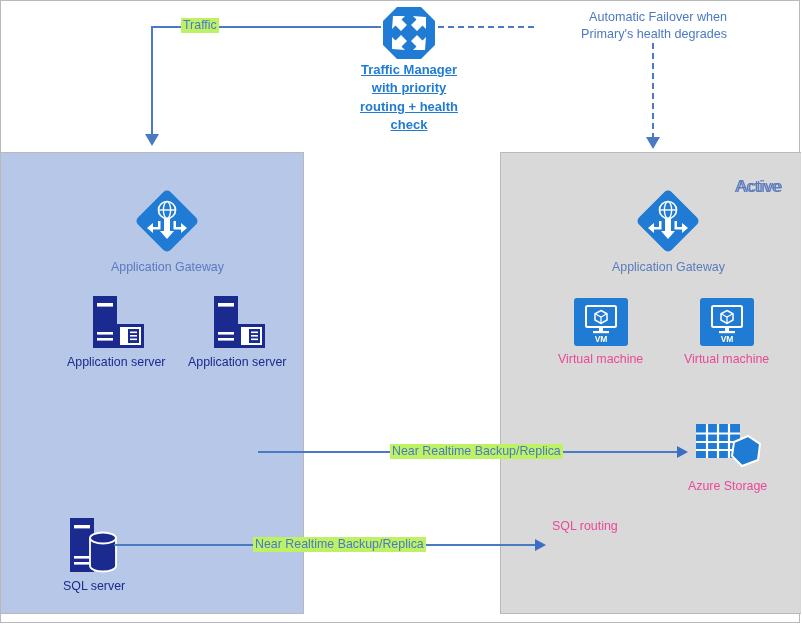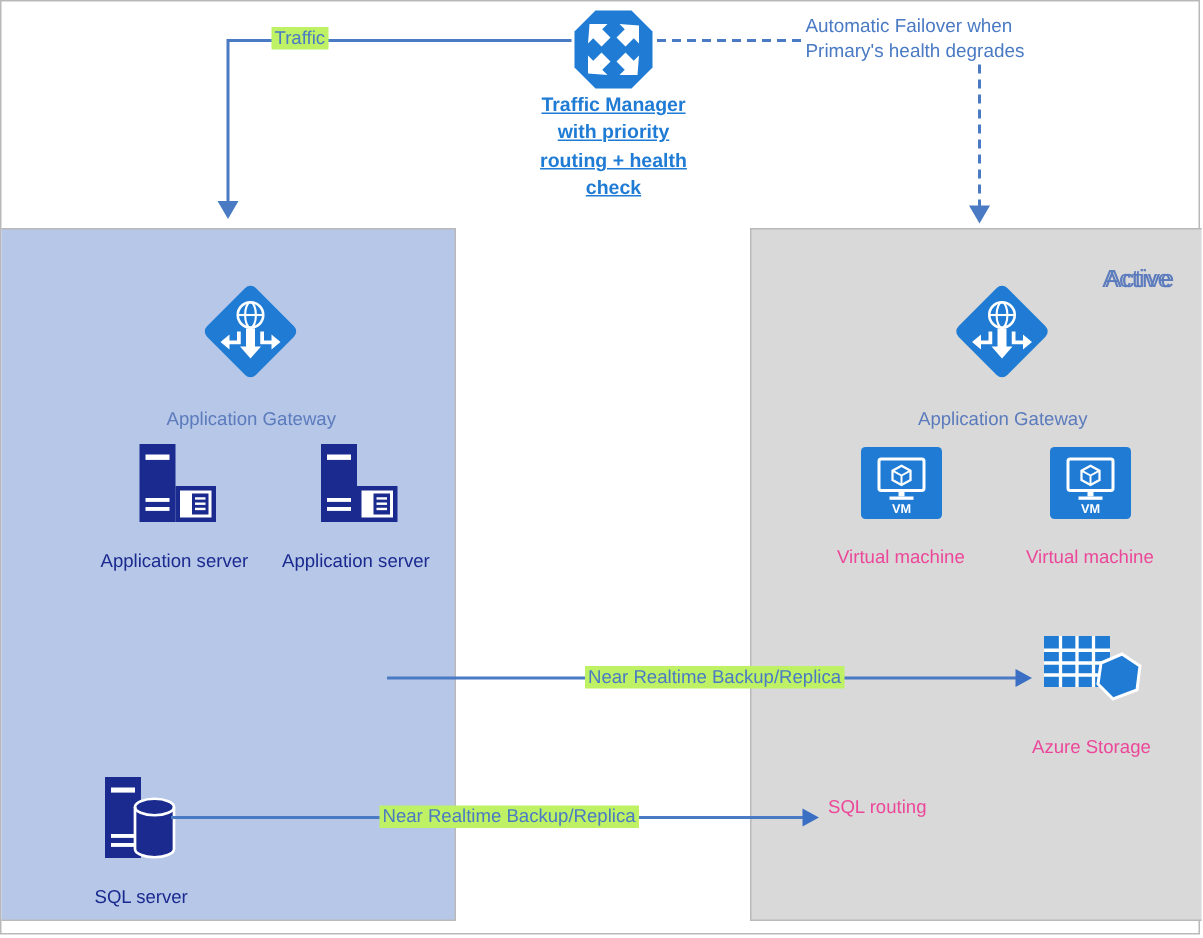--- a/index.html
+++ b/index.html
@@ -33,21 +33,21 @@
     color:#5b7bbd;
     letter-spacing:.2px;
     white-space:nowrap;
   }
   #active-title{right:16px;top:176px;}
   #passive-title{right:18px;top:176px;}
 
   
   .node{position:absolute;display:flex;flex-direction:column;align-items:center;}
   .node .label{
-    margin-top:17px;
+    margin-top:5px;
     font-size:12.4px;
     white-space:nowrap;
     line-height:1.15;
     text-align:center;
   }
   .lbl-navy{color:#1b2a8f;}
   .lbl-blue{color:#ec4899;}
   .lbl-slate{color:#5b7bbd;}
 
   
@@ -80,21 +80,21 @@
     font-size:13px;
     font-weight:bold;
     color:#1f7bd4;
     line-height:1.42;
     white-space:pre-line;
     width:170px;
     text-decoration:underline;
   }
   .failover-caption{
     position:absolute;
-    text-align:left;
+    text-align:right;
     font-size:12.6px;
     color:#4a7ac4;
     line-height:1.35;
     white-space:pre-line;
     width:190px;
   }
   svg{display:block;overflow:visible;}
 </style>
 </head>
 <body>

